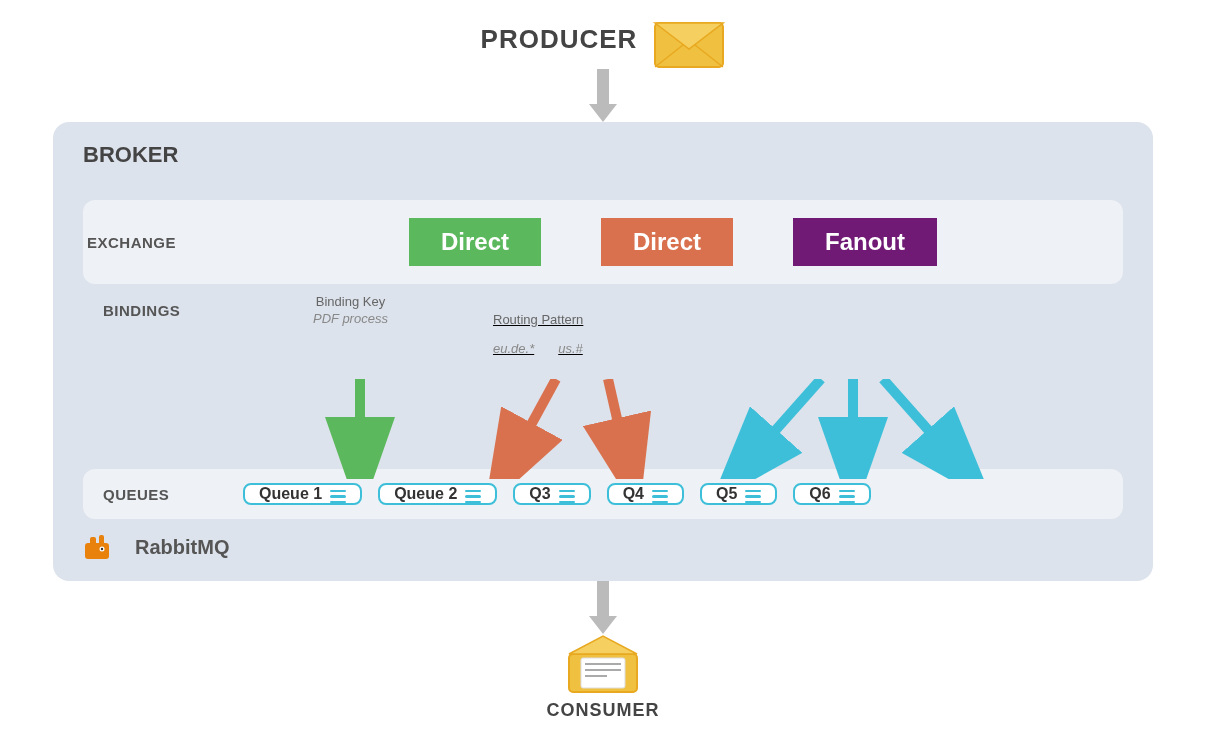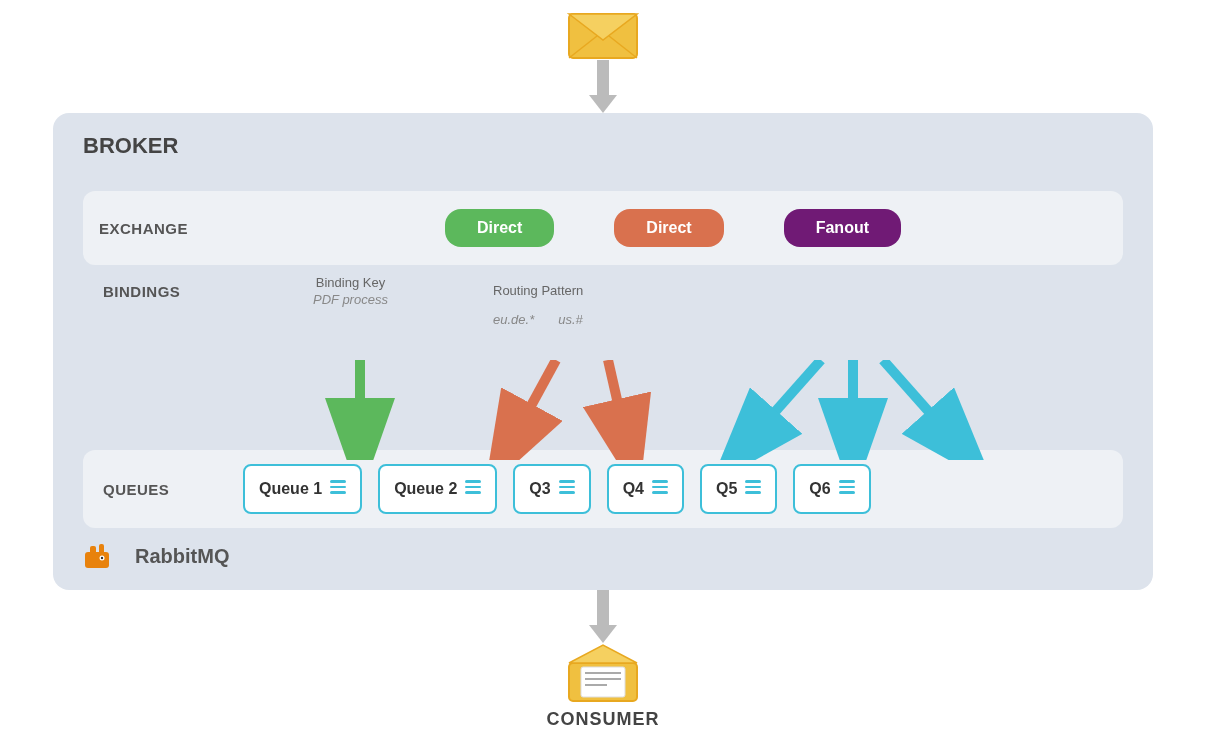--- a/index.html
+++ b/index.html
@@ -49,21 +49,21 @@
       font-size: 22px;
       font-weight: 900;
       color: #444;
       margin-bottom: 32px;
     }
 
     
     .exchange-row {
       background: #eef1f5;
       border-radius: 12px;
-      padding: 18px 16px;
+      padding: 18px 4px;
       display: flex;
       align-items: center;
       margin-bottom: 0;
     }
     .section-label {
       font-size: 15px;
       font-weight: 900;
       color: #555;
       letter-spacing: 0.5px;
       width: 110px;
@@ -72,22 +72,22 @@
     .exchanges {
       display: flex;
       align-items: center;
       gap: 60px;
       flex: 1;
       justify-content: center;
       padding-left: 30px;
     }
     .exchange-btn {
       padding: 10px 32px;
-      border-radius: 16px;
-      font-size: 16px;
+      border-radius: 0;
+      font-size: 24px;
       font-weight: 800;
       border: none;
       color: #fff;
       cursor: default;
     }
     .exchange-direct { background: #5cb85c; }
     .exchange-topic { background: #d9714e; }
     .exchange-fanout { background: #701a75; }
 
     
@@ -100,29 +100,29 @@
       margin-top: 0;
     }
     .queues {
       display: flex;
       align-items: center;
       gap: 16px;
       flex: 1;
       padding-left: 30px;
     }
     .queue-btn {
-      padding: 14px 14px;
+      padding: 0 14px;
       border-radius: 8px;
       font-size: 16px;
       font-weight: 700;
       border: 2.5px solid #3dbfd9;
       background: #fff;
       color: #333;
       display: flex;
-      align-items: flex-start;
+      align-items: flex-end;
       gap: 8px;
       cursor: default;
       white-space: nowrap;
     }
     .queue-lines {
       display: flex;
       flex-direction: column;
       gap: 3px;
     }
     .queue-line {
@@ -165,20 +165,21 @@
       position: relative;
     }
   </style>
 </head>
 <body>
 
 <div class="diagram-container">
 
   <div class="producer-section">
     <div style="display:flex;align-items:center;gap:16px;">
+      <span class="producer-label">PRODUCER</span>
 
       <svg width="72" height="54" viewBox="0 0 72 54">
         <rect x="2" y="8" width="68" height="44" rx="4" fill="#f0c040" stroke="#e8a820" stroke-width="2"></rect>
         <polygon points="2,8 36,34 70,8" fill="#f5d060" stroke="#e8a820" stroke-width="1.5"></polygon>
         <line x1="2" y1="52" x2="30" y2="30" stroke="#e8a820" stroke-width="1.5"></line>
         <line x1="70" y1="52" x2="42" y2="30" stroke="#e8a820" stroke-width="1.5"></line>
       </svg>
     </div>
   </div>
 
@@ -204,21 +205,21 @@
       <div style="display:flex;align-items:flex-start;padding:10px 20px 0 20px;min-height:95px;">
         <span class="section-label" style="padding-top:8px;">BINDINGS</span>
 
         <div style="flex:1;position:relative;padding-left:30px;">
 
           <div style="position:absolute;left:60px;top:0;text-align:center;margin-left:40px;">
             <div style="font-size:13px;color:#666;">Binding Key</div>
             <div style="font-size:13px;color:#888;font-style:italic;margin-top:2px;">PDF process</div>
           </div>
 
-          <div style="position:absolute;left:280px;top:8px;text-align:center;">
+          <div style="position:absolute;left:280px;top:18px;text-align:center;text-decoration:underline;">
             <div style="font-size:13px;color:#666;">Routing Pattern</div>
             <div style="display:flex;gap:24px;margin-top:14px;">
               <span style="font-size:13px;color:#888;font-style:italic;">eu.de.*</span>
               <span style="font-size:13px;color:#888;font-style:italic;">us.#</span>
             </div>
           </div>
         </div>
       </div>
 
       <svg width="100%" height="100" viewBox="0 0 900 100" preserveAspectRatio="xMidYMid meet" style="display:block;margin:0 0 -10px 0;">

